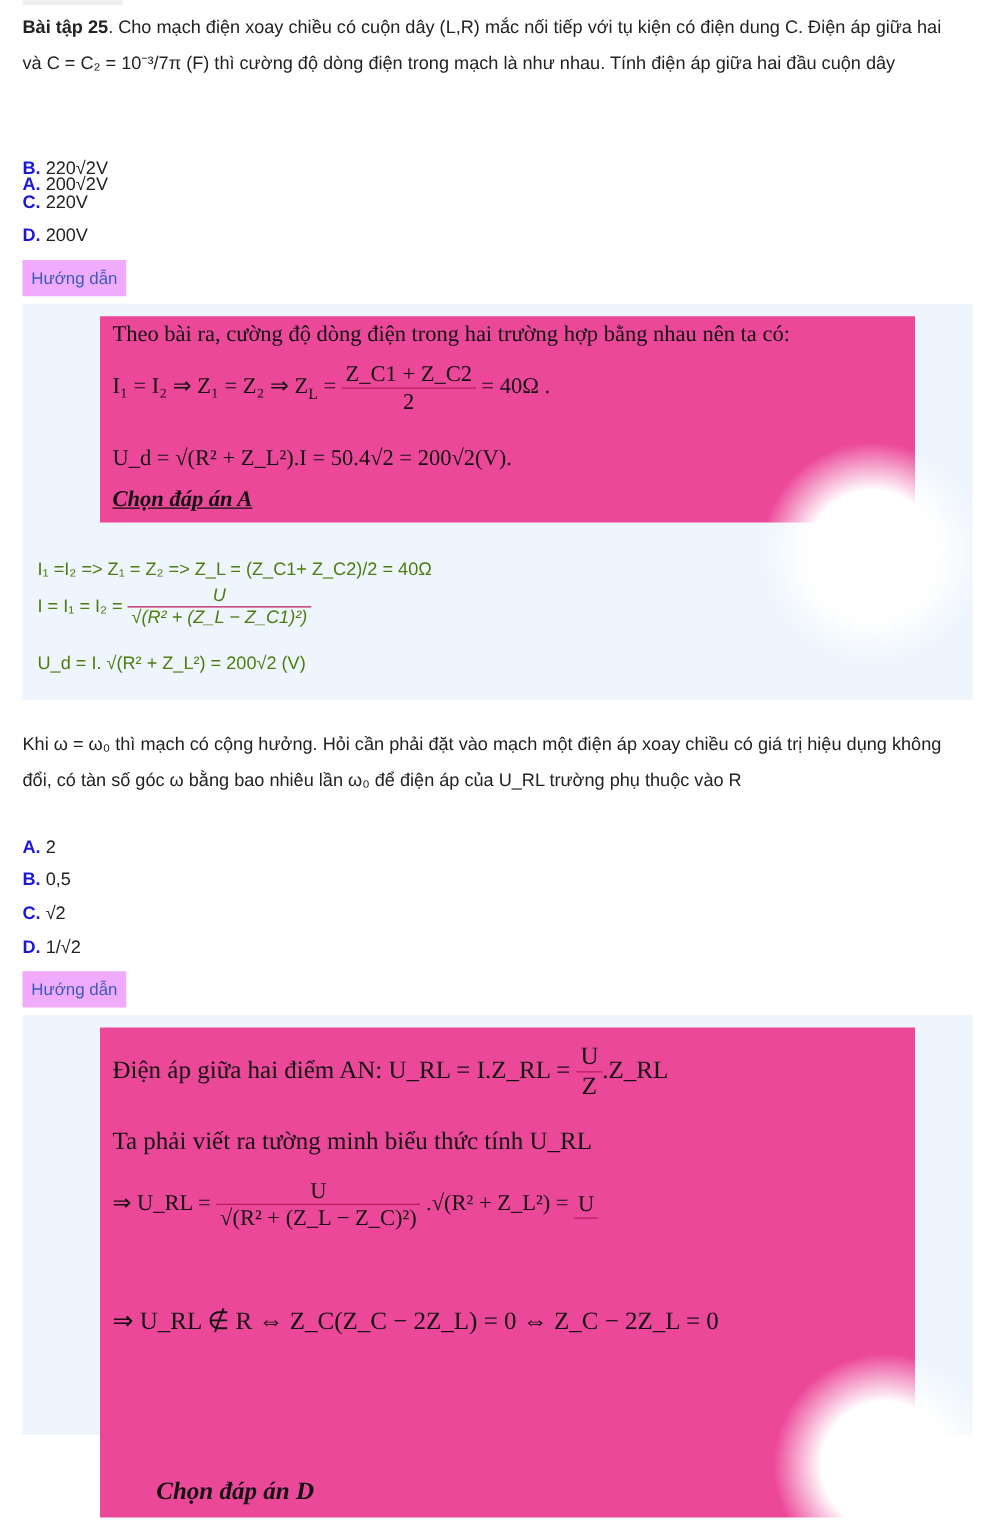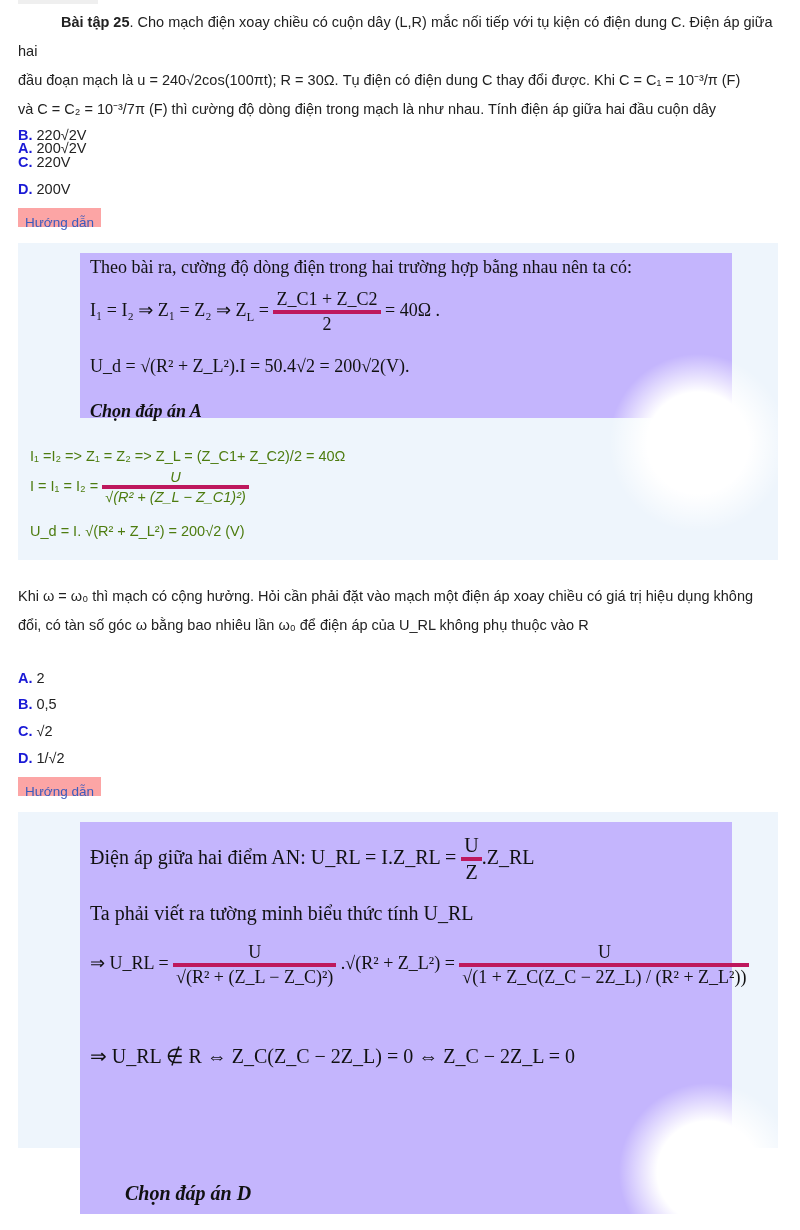--- a/index.html
+++ b/index.html
@@ -1,96 +1,95 @@
 <!DOCTYPE html>
 <html><head>
 <meta charset="utf-8">
 <style>
   html, body { margin: 0; padding: 0; background: #ffffff; }
   body { width: 800px; height: 1230px; position: relative; overflow: hidden;
          font-family: "Liberation Sans", sans-serif; color: #222; font-size: 14.5px; }
   .top-stub { position: absolute; left: 18px; top: 0; width: 80px; height: 4px; background: #efefef; }
   .q { position: absolute; left: 18px; width: 760px; line-height: 29px; }
-  .q b { font-weight: bold; margin-left: 43px; }
+  .q b { font-weight: bold; }
   .opt { position: absolute; left: 18px; line-height: 20px; }
   .opt .letter { color: #1a1ad6; font-weight: bold; margin-right: 4px; }
-  .guide { position: absolute; left: 18px; width: 83px; height: 19px; background: #fca5a5;
+  .guide { position: absolute; left: 18px; width: 83px; height: 29px; background: #f0abfc;
            color: #3b5bbd; font-size: 13.5px; line-height: 29px; text-align: center; cursor: pointer; }
   .sol { position: absolute; left: 18px; width: 760px; background: #eef5fc; }
-  .scan { position: absolute; background: #c4b5fd; font-family: "Liberation Serif", serif; color: #111; }
+  .scan { position: absolute; background: #ec4899; font-family: "Liberation Serif", serif; color: #111; }
   .scan .line { position: absolute; left: 10px; white-space: nowrap; }
   .glow { position: absolute; width: 180px; height: 180px; border-radius: 50%;
           background: radial-gradient(circle, #ffffff 40%, rgba(255,255,255,0) 70%); }
   .frac { display: inline-block; vertical-align: middle; text-align: center; }
-  .frac .n { display: block; border-bottom: 4px solid #be185d; padding: 0 3px; }
+  .frac .n { display: block; border-bottom: 1px solid #be185d; padding: 0 3px; }
   .frac .d { display: block; padding: 0 3px; }
   .mj { position: absolute; left: 12px; font-size: 14.5px; color: #4d7c0f; white-space: nowrap; }
   sub, sup { font-size: 70%; }
 </style>
 </head>
 <body>
 
 <div class="top-stub"></div>
 
 <div class="q" style="top:8px;">
   <div><b>Bài tập 25</b><span>. Cho mạch điện xoay chiều có cuộn dây (L,R) mắc nối tiếp với tụ kiện có điện dung C. Điện áp giữa hai</span></div>
-  <div>đầu đoạn mạch là u = 240√2cos(100πt); R = 30Ω. Tụ điện có điện dung C thay đổi được. Khi C = C₁ = 10⁻³/π (F)</div>
   <div>và C = C₂ = 10⁻³/7π (F) thì cường độ dòng điện trong mạch là như nhau. Tính điện áp giữa hai đầu cuộn dây</div>
 </div>
 
 <div class="opt" style="top:98px;margin-top:40px;"><span class="letter">A.</span><span>200√2V</span></div>
 <div class="opt" style="top:125px;"><span class="letter">B.</span><span>220√2V</span></div>
 <div class="opt" style="top:152px;"><span class="letter">C.</span><span>220V</span></div>
 <div class="opt" style="top:179px;"><span class="letter">D.</span><span>200V</span></div>
 
 <div class="guide" style="top:208px;">Hướng dẫn</div>
 
 <div class="sol" style="top:243px; height:317px;">
   <div class="scan" style="left:62px; top:10px; width:652px; height:165px; font-size:18px;">
     <div class="line" style="top:4px;">Theo bài ra, cường độ dòng điện trong hai trường hợp bằng nhau nên ta có:</div>
     <div class="line" style="top:36px;">
       <span>I₁ = I₂ ⇒ Z₁ = Z₂ ⇒ Z</span><sub>L</sub> =
       <span class="frac"><span class="n">Z_C1 + Z_C2</span><span class="d">2</span></span>
       <span>= 40Ω .</span>
     </div>
     <div class="line" style="top:103px;">U_d = √(R² + Z_L²).I = 50.4√2 = 200√2(V).</div>
-    <div class="line" style="top:148px; font-style:italic; font-weight:bold;">Chọn đáp án A</div>
+    <div class="line" style="top:136px; font-style:italic; font-weight:bold;text-decoration:underline;">Chọn đáp án A</div>
   </div>
   <div class="glow" style="left:590px; top:110px;"></div>
 
   <div class="mj" style="top:205px;">I₁ =I₂ =&gt; Z₁ = Z₂ =&gt; Z_L = (Z_C1+ Z_C2)/2 = 40Ω</div>
   <div class="mj" style="top:226px;">
     <span>I = I₁ = I₂ = </span>
     <span class="frac" style="font-style:italic;"><span class="n">U</span><span class="d">√(R² + (Z_L − Z_C1)²)</span></span>
   </div>
   <div class="mj" style="top:280px;">U_d = I. √(R² + Z_L²) = 200√2 (V)</div>
 </div>
 
 <div class="q" style="top:582px;">
   <div>Khi ω = ω₀ thì mạch có cộng hưởng. Hỏi cần phải đặt vào mạch một điện áp xoay chiều có giá trị hiệu dụng không</div>
-  <div>đổi, có tàn số góc ω bằng bao nhiêu lần ω₀ để điện áp của U_RL không phụ thuộc vào R</div>
+  <div>đổi, có tàn số góc ω bằng bao nhiêu lần ω₀ để điện áp của U_RL trường phụ thuộc vào R</div>
 </div>
 
 <div class="opt" style="top:668px;"><span class="letter">A.</span><span>2</span></div>
 <div class="opt" style="top:694px;"><span class="letter">B.</span><span>0,5</span></div>
 <div class="opt" style="top:721px;"><span class="letter">C.</span><span>√2</span></div>
 <div class="opt" style="top:748px;"><span class="letter">D.</span><span>1/√2</span></div>
 
 <div class="guide" style="top:777px;">Hướng dẫn</div>
 
 <div class="sol" style="top:812px; height:336px;">
   <div class="scan" style="left:62px; top:10px; width:652px; height:392px; font-size:20px;">
     <div class="line" style="top:12px;">
       <span>Điện áp giữa hai điểm AN: U_RL = I.Z_RL =</span>
       <span class="frac"><span class="n">U</span><span class="d">Z</span></span><span>.Z_RL</span>
     </div>
     <div class="line" style="top:80px;">Ta phải viết ra tường minh biểu thức tính  U_RL</div>
     <div class="line" style="top:120px; font-size:18px;">
       <span>⇒ U_RL =</span>
       <span class="frac"><span class="n">U</span><span class="d">√(R² + (Z_L − Z_C)²)</span></span>
       <span>.√(R² + Z_L²) =</span>
-      <span class="frac"><span class="n">U</span><span class="d">√(1 + Z_C(Z_C − 2Z_L) / (R² + Z_L²))</span></span>
+      <span class="frac"><span class="n">U</span></span>
     </div>
     <div class="line" style="top:222px;">⇒ U_RL ∉ R ⇔ Z_C(Z_C − 2Z_L) = 0 ⇔ Z_C − 2Z_L = 0</div>
     <div class="line" style="top:360px; font-style:italic; font-weight:bold;margin-left:35px;">Chọn đáp án D</div>
   </div>
   <div class="glow" style="left:600px; top:270px;"></div>
 </div>
 
 </body></html>

